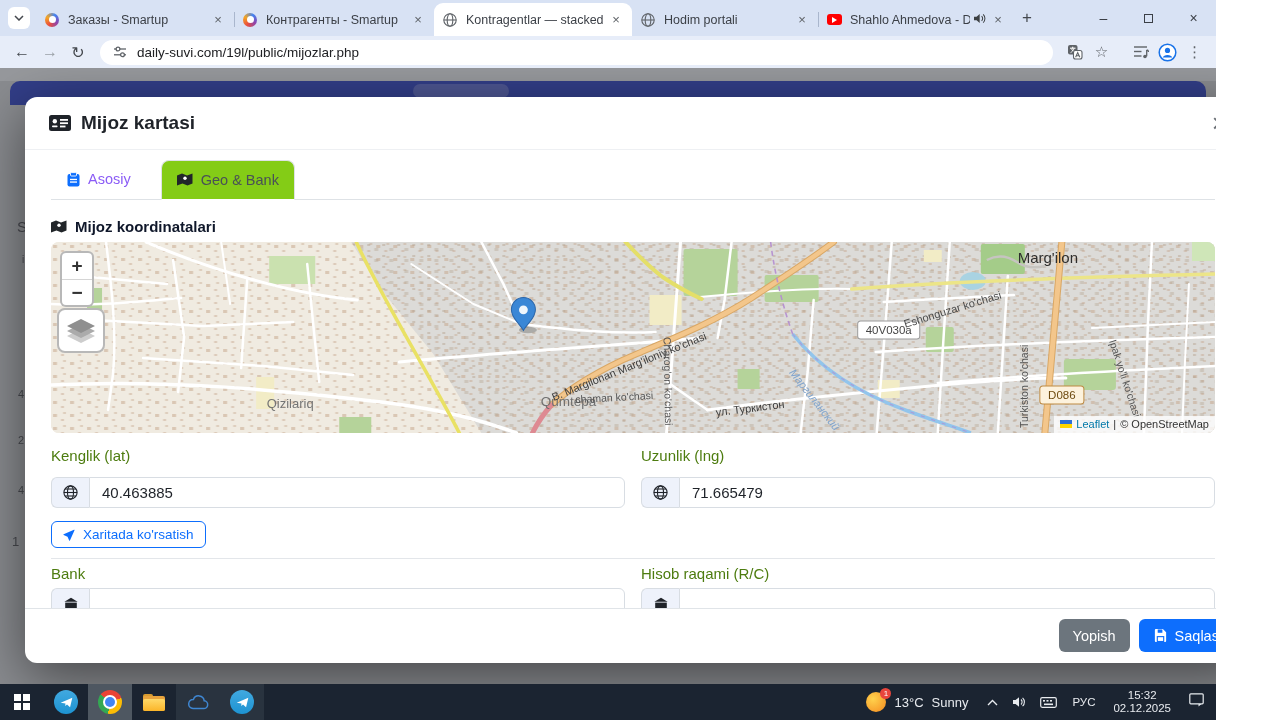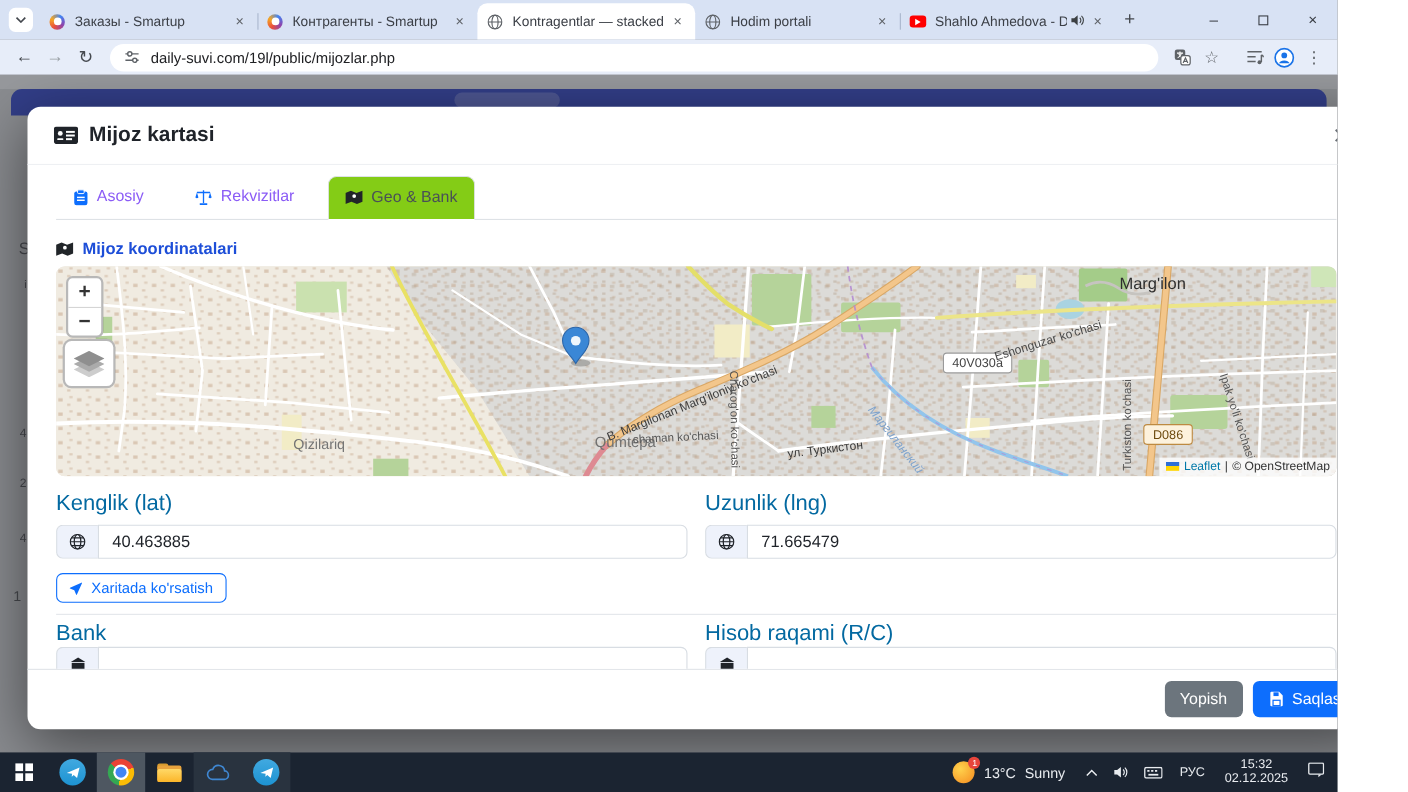--- a/index.html
+++ b/index.html
@@ -43,34 +43,34 @@
 
   
   .modal{position:absolute;left:25px;top:29px;width:1230px;height:566px;background:#fff;border-radius:12px;box-shadow:0 14px 55px rgba(0,0,0,.5)}
   .m-header{height:53px;display:flex;align-items:center;padding:0 24px;border-bottom:1px solid #eef0f3}
   .m-title{font-size:19px;font-weight:700;color:#1f2329;margin-left:10px}
   .m-close{margin-left:auto;font-size:26px;font-weight:300;color:#6a6f75;line-height:20px;padding:0 4px}
   .m-body{position:relative;height:458px;padding:0 40px 0 26px;overflow:hidden}
   .m-tabs{display:flex;margin-top:10px;border-bottom:1px solid #dee2e6}
   .m-tab{display:flex;align-items:center;gap:8px;padding:10px 15px 11px;font-size:14.5px;color:#8b5cf6;border:1px solid transparent;border-radius:8px 8px 0 0;margin-right:14px}
   .m-tab.active{color:#495057;background:#84cc16;border-color:#dee2e6 #dee2e6 #fff;margin-bottom:-1px}
-  .sec-title{display:flex;align-items:center;gap:8px;margin-top:16px;font-size:15px;font-weight:700;color:#1d4ed8;height:20px}
+  .sec-title{display:flex;align-items:center;gap:8px;margin-top:16px;font-size:15px;font-weight:700;color:#0f172a;height:20px}
   .map-wrap{position:relative;margin-top:6px;height:191px;border-radius:8px;overflow:hidden;background:#eee9df}
   .map-svg{position:absolute;inset:0;width:100%;height:100%;display:block}
   .map-svg text{font-family:"Liberation Sans",sans-serif}
   .leaflet-zoom{position:absolute;left:9px;top:9px;width:34px;border:2px solid rgba(0,0,0,.28);border-radius:6px;overflow:hidden;background:#fff;z-index:5}
   .lz{height:26px;display:flex;align-items:center;justify-content:center;font-size:19px;font-weight:700;color:#333}
   .lz + .lz{border-top:1px solid #d5d5d5}
   .leaflet-layers{position:absolute;left:6px;top:66px;width:48px;height:45px;border:2px solid rgba(0,0,0,.28);border-radius:8px;background:#fff;display:flex;align-items:center;justify-content:center;z-index:5}
   .attribution{position:absolute;right:0;bottom:0;background:rgba(255,255,255,.78);padding:2px 6px 3px;font-size:11px;color:#333;display:flex;align-items:center;gap:4px;z-index:5}
   .flag{width:12px;height:8px;background:linear-gradient(#2d6fd6 0 50%,#ffd500 50% 100%)}
   .leaflet-link{color:#0078a8}
   .form-row{display:flex;gap:16px}
   .col{flex:1;min-width:0}
-  .f-label{margin-top:14px;font-size:20px;color:#0369a1;height:21px}
+  .f-label{margin-top:14px;font-size:15px;color:#4d7c0f;height:21px}
   .f-label.r2{margin-top:6px}
   .igroup{display:flex;margin-top:9px;height:31px}
   .igroup.r2{margin-top:2px}
   .iprefix{width:38px;background:#eef2fb;border:1px solid #d8dde3;border-right:0;border-radius:6px 0 0 6px;display:flex;align-items:center;justify-content:center;flex:none}
   .itext{flex:1;min-width:0;border:1px solid #d8dde3;border-radius:0 6px 6px 0;padding:0 12px;font-size:15px;color:#1f2329;font-family:inherit;background:#fff;outline:none}
   .map-btn{display:inline-flex;align-items:center;gap:7px;margin-top:13px;padding:5px 11px;border:1px solid #0d6efd;border-radius:6px;color:#0d6efd;font-size:13.5px;background:#fff;height:27px}
   .hr{margin-top:10px;border-top:1px solid #e3e6ea}
   .m-scroll{position:absolute;top:5px;right:3px;bottom:5px;width:11px}
   .s-arr{position:absolute;left:0;width:0;height:0;border:5.5px solid transparent}
   .s-arr.up{top:0;border-bottom:8px solid #5d6167;border-top:0}
@@ -264,32 +264,20 @@
       <div class="m-body">
         <div class="m-tabs">
           <div class="m-tab">
             <svg width="13" height="15" viewBox="0 0 13 15">
                 <rect x="0.5" y="2" width="12" height="12.5" rx="2" fill="#0d6efd"></rect>
                 <rect x="3.5" y="0.6" width="6" height="3.4" rx="1" fill="#0d6efd" stroke="#fff" stroke-width="0.9"></rect>
                 <rect x="3" y="6.8" width="7" height="1.3" fill="#fff"></rect>
                 <rect x="3" y="9.4" width="7" height="1.3" fill="#fff"></rect>
               </svg>
             <span>Asosiy</span>
-          </div>
-          <div class="m-tab">
-            <svg width="16" height="15" viewBox="0 0 16 15">
-                <g stroke="#0d6efd" stroke-width="1.2" fill="none">
-                  <line x1="8" y1="1" x2="8" y2="12.6"></line>
-                  <line x1="2" y1="3" x2="14" y2="3"></line>
-                </g>
-                <path d="M2,3 L0.6,7.6 A1.9,1.5 0 0 0 3.4,7.6 Z" fill="#0d6efd"></path>
-                <path d="M14,3 L12.6,7.6 A1.9,1.5 0 0 0 15.4,7.6 Z" fill="#0d6efd"></path>
-                <line x1="4.6" y1="13.6" x2="11.4" y2="13.6" stroke="#0d6efd" stroke-width="1.7"></line>
-              </svg>
-            <span>Rekvizitlar</span>
           </div>
           <div class="m-tab active">
             <svg width="16" height="13" viewBox="0 0 16 13">
                 <path d="M0,2.5 L5,0.5 L10,2.5 L15.5,0.5 L15.5,10.5 L10.5,12.5 L5.5,10.5 L0,12.5 Z" fill="#212529"></path>
                 <circle cx="8" cy="5.2" r="1.7" fill="#fff"></circle>
               </svg>
             <span>Geo &amp; Bank</span>
           </div>
         </div>
 

